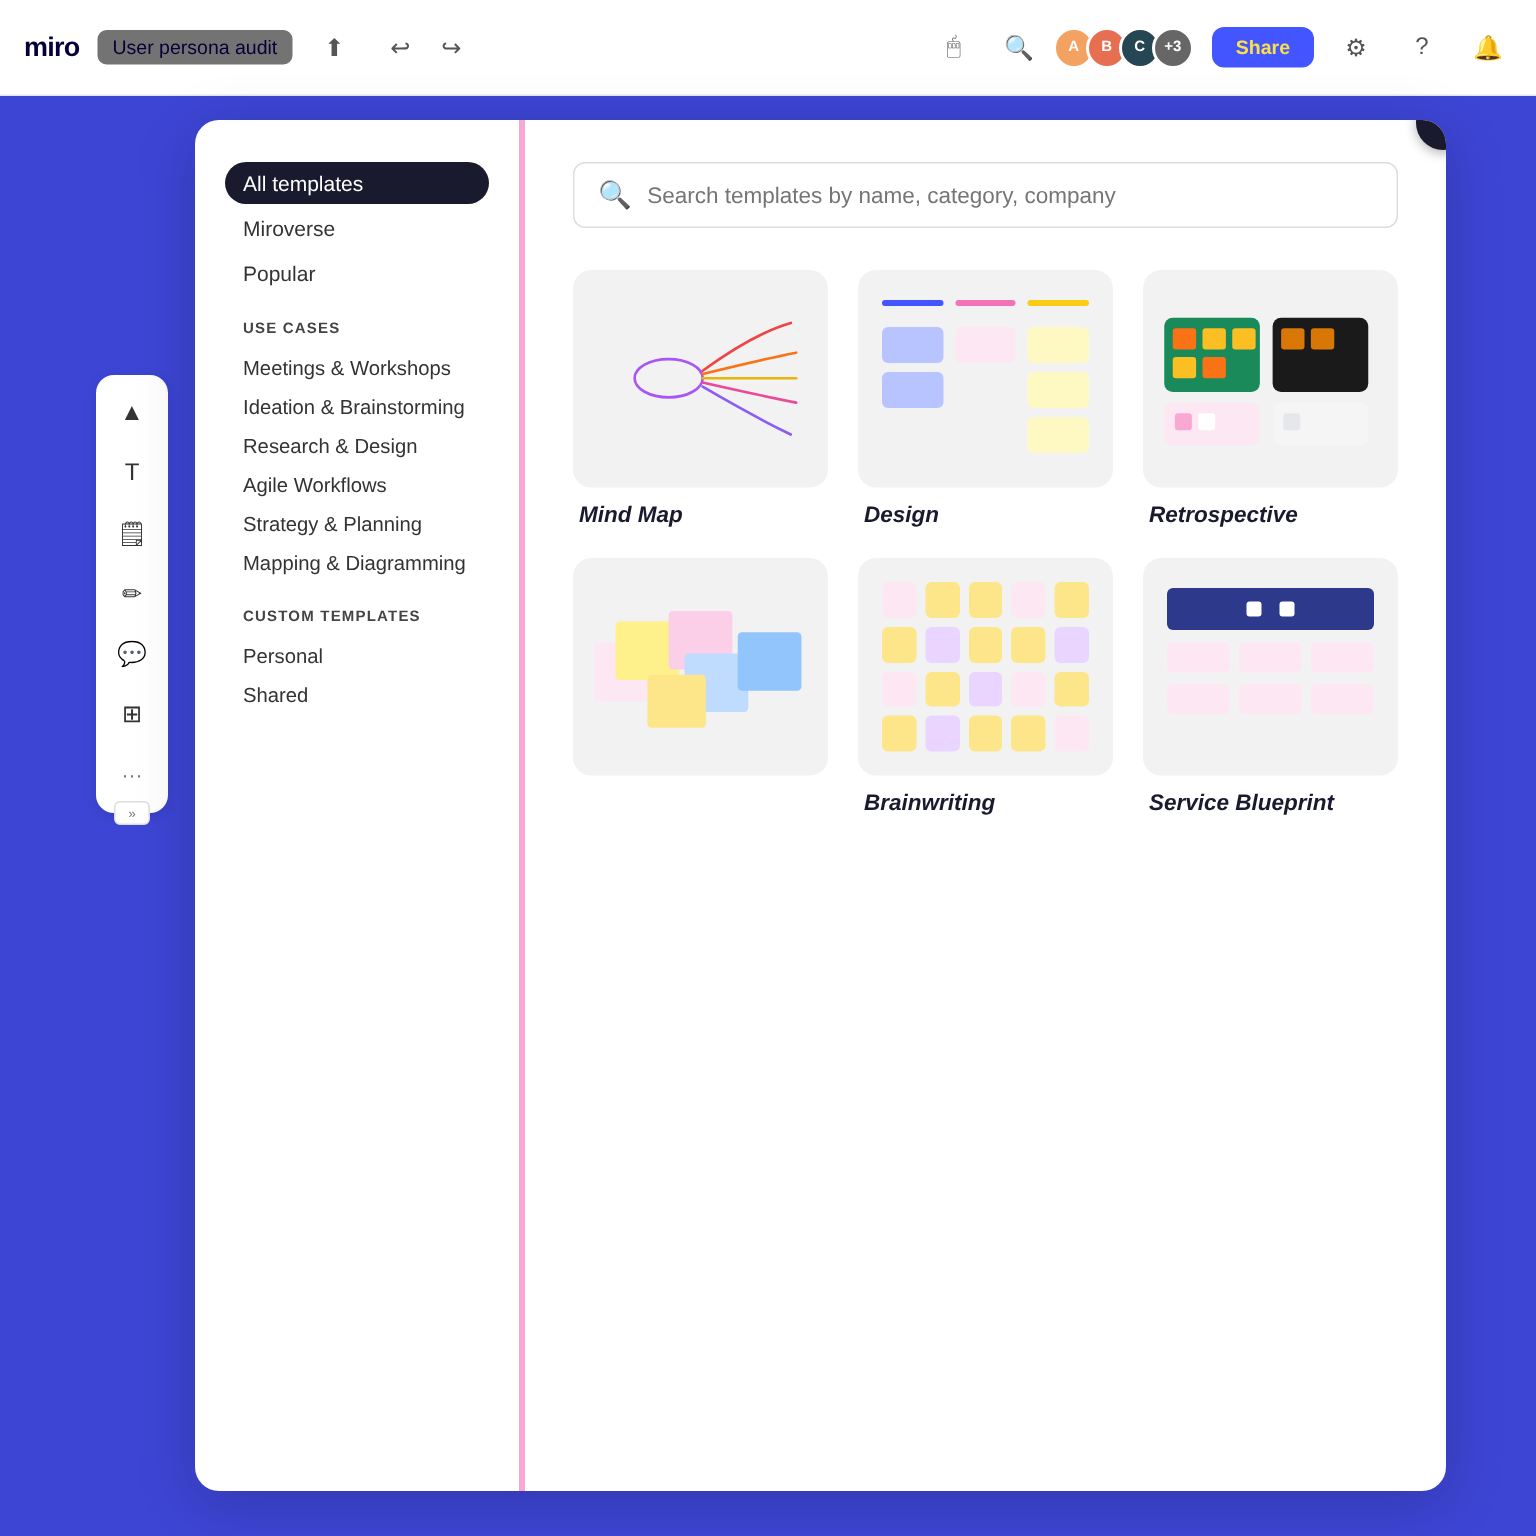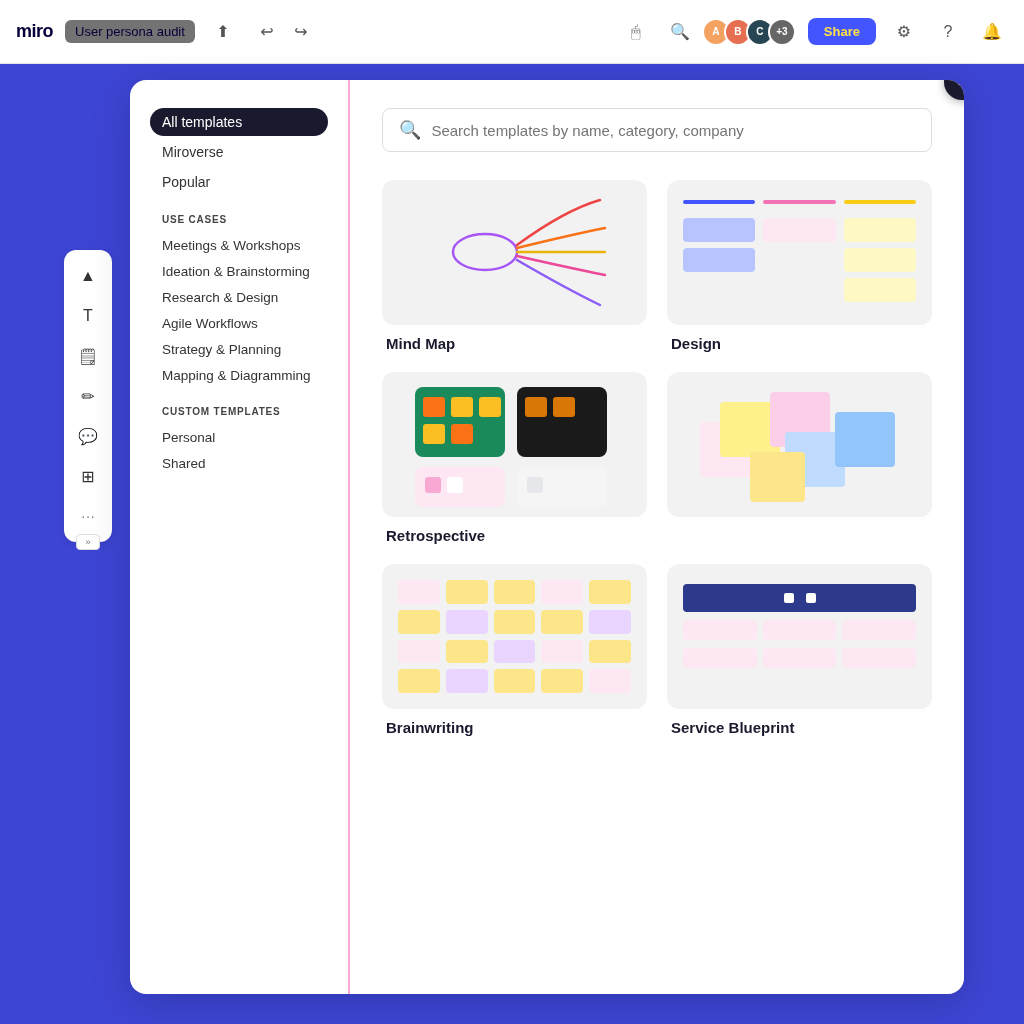--- a/index.html
+++ b/index.html
@@ -152,21 +152,21 @@
       cursor: pointer;
       z-index: 30;
       box-shadow: 0 2px 8px rgba(0,0,0,0.3);
     }
 
     
     .sidebar {
       width: 220px;
       flex-shrink: 0;
       padding: 28px 20px;
-      border-right: 2px solid #f9a8d4;
+      border-right: 4px solid #f9a8d4;
       overflow-y: auto;
     }
     .sidebar-item {
       padding: 6px 12px;
       border-radius: 20px;
       font-size: 14px;
       color: #333;
       cursor: pointer;
       margin-bottom: 2px;
     }
@@ -214,22 +214,23 @@
       font-size: 15px;
       color: #333;
       width: 100%;
       background: transparent;
     }
     .search-icon { color: #888; font-size: 18px; }
 
     
     .template-grid {
       display: grid;
-      grid-template-columns: 1fr 1fr;
+      grid-template-columns: 1fr 1fr 1fr;
       gap: 20px;
+      font-style: italic;
     }
     .template-card {
       border-radius: 12px;
       overflow: hidden;
       cursor: pointer;
     }
     .template-thumbnail {
       background: #f2f2f2;
       border-radius: 12px;
       height: 145px;

